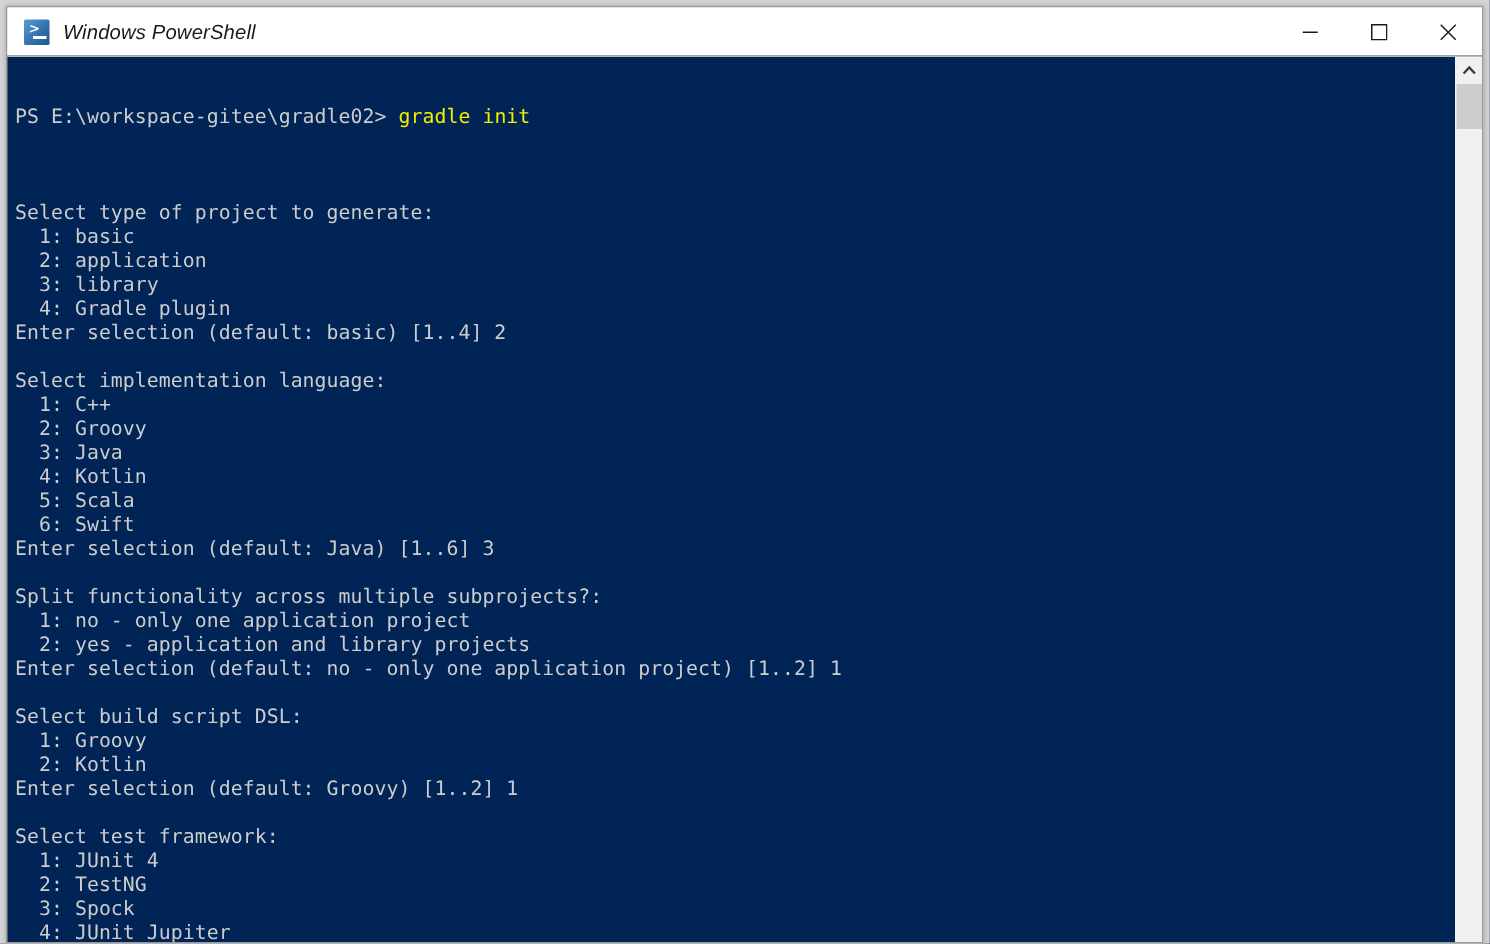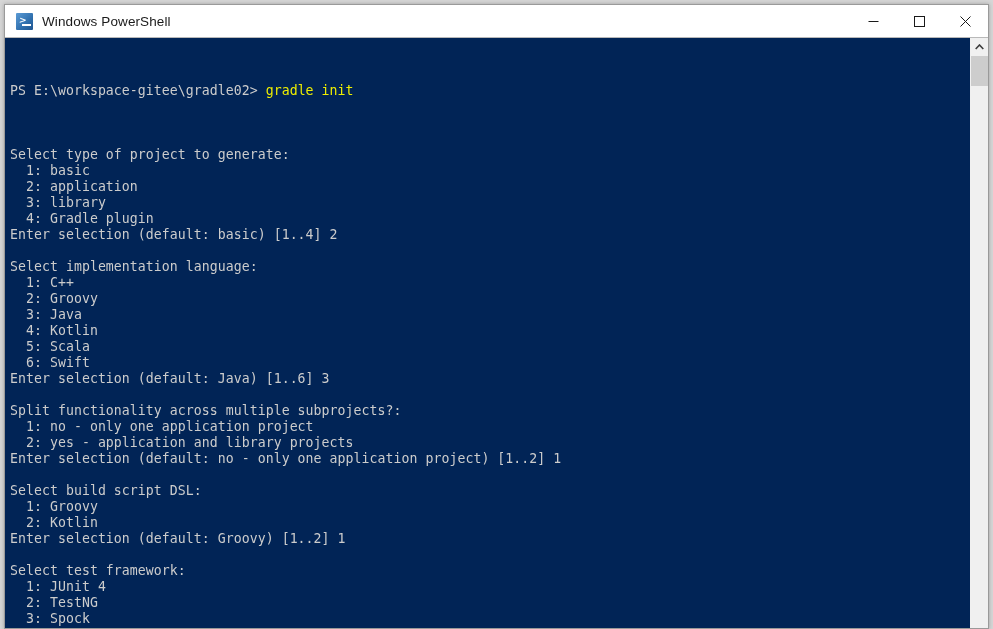--- a/index.html
+++ b/index.html
@@ -69,20 +69,21 @@
     position: absolute;
     left: 6px; top: 11px;
     width: 9px; height: 2px;
     background: #ffffff;
   }
   #title-text {
     font-size: 13.5px;
     color: #1a1a1a;
     letter-spacing: 0.1px;
     white-space: nowrap;
+    font-style: italic;
   }
   #win-controls {
     position: absolute;
     right: 0; top: 0;
     height: 32px;
     display: flex;
   }
   .wbtn {
     width: 46px;
     height: 32px;
@@ -104,21 +105,21 @@
     overflow: hidden;
     border-top: 1px solid #b9b9b9;
   }
   #console {
     flex: 1 1 auto;
     background: #012456;
     color: #cccccc;
     font-family: "DejaVu Sans Mono", "Liberation Mono", monospace;
     font-size: 13.2px;
     line-height: 16px;
-    padding: 13px 0 0 5px;
+    padding: 1px 0 0 5px;
     white-space: pre;
     overflow: hidden;
     letter-spacing: 0.05px;
   }
   #console .line { height: 16px; }
   #console .cmd { color: #eeee00; }
 
   
   #scrollbar {
     width: 17px;

